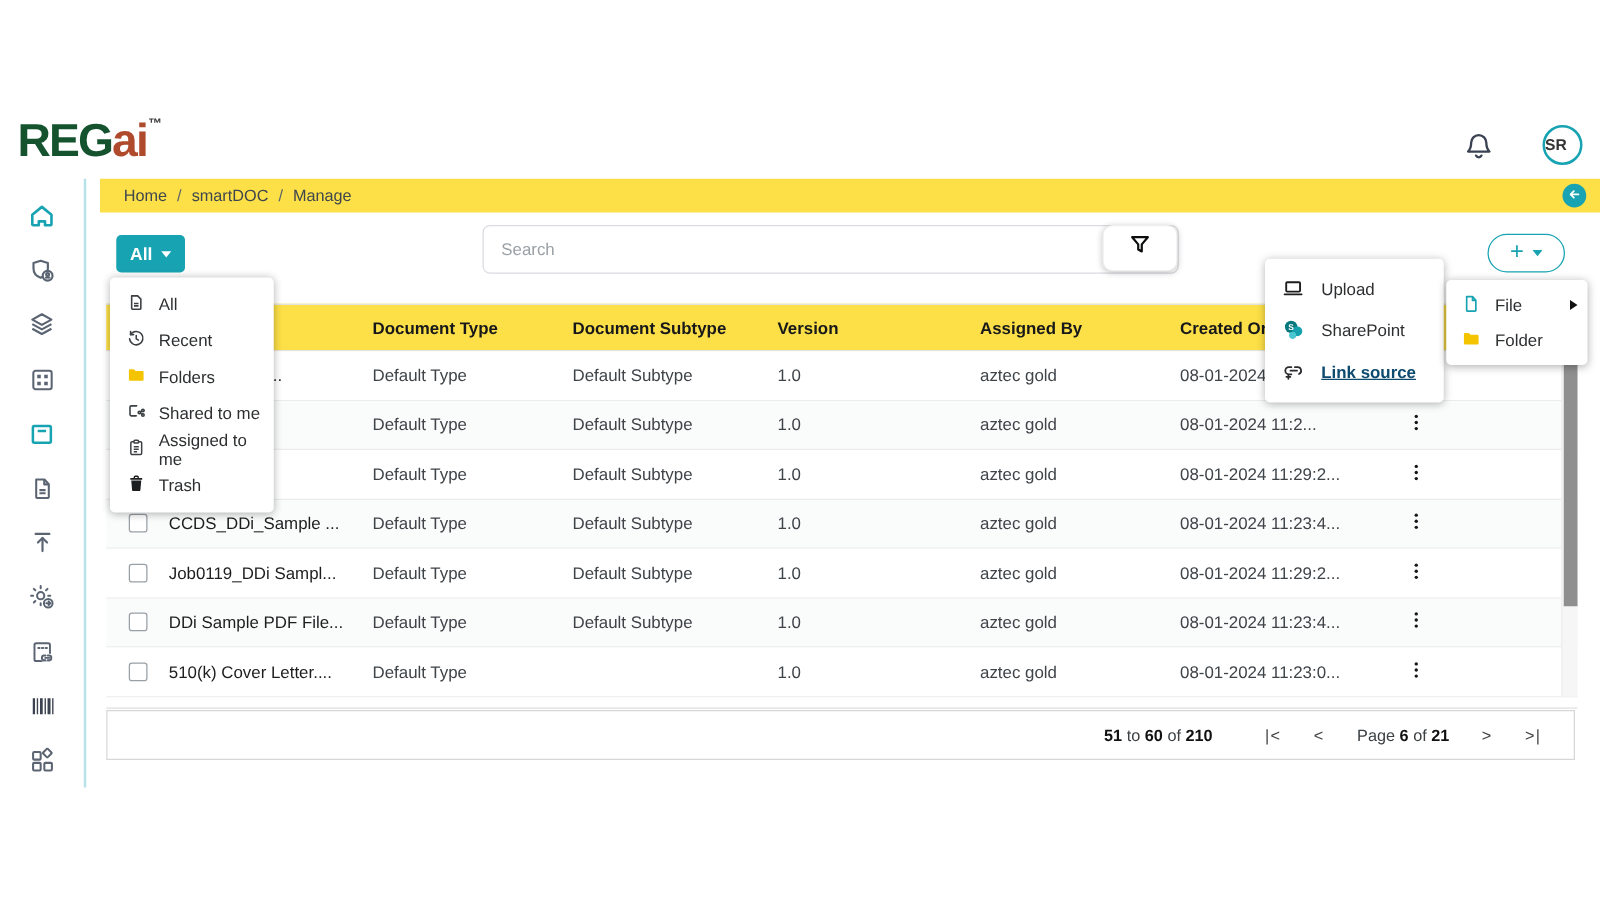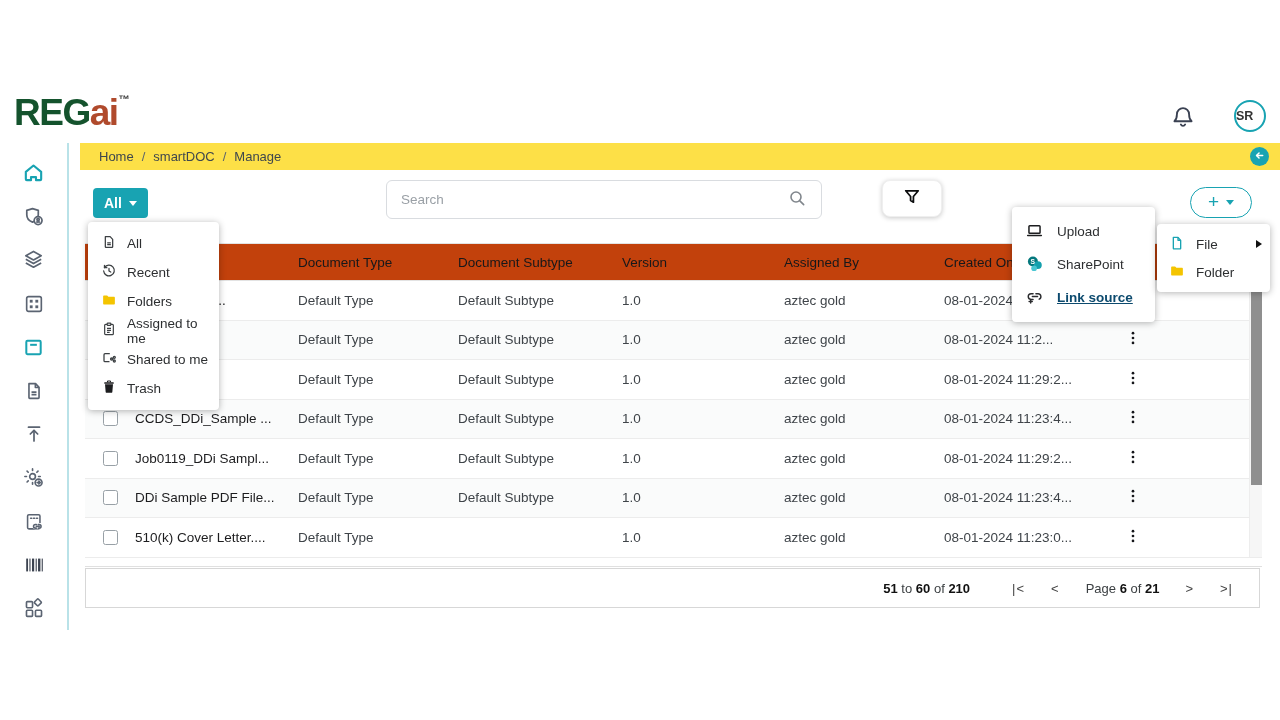--- a/index.html
+++ b/index.html
@@ -27,35 +27,35 @@
   #sidebar { left:0; top:143px; width:69px; height:487px; border-right:2px solid #b9e2e8; padding-top:8px; }
   .side-item { width:67px; height:43.6px; display:flex; align-items:center; justify-content:center; color:#5b6472; cursor:pointer; }
   .side-item.active { color:#18a3b2; }
   .side-item svg { display:block; }
 
   
   #scopeBtn { left:93px; top:188px; height:30px; padding:0 11px; background:#18a3b2; border-radius:4px; border:none;
               display:flex; align-items:center; gap:7px; color:#fff; font-weight:700; font-size:14px; cursor:pointer; }
   .chev-down-w { width:0; height:0; border-left:4.5px solid transparent; border-right:4.5px solid transparent; border-top:5px solid #fff; }
   .chev-down-t { width:0; height:0; border-left:4.5px solid transparent; border-right:4.5px solid transparent; border-top:5px solid #18a3b2; }
-  #searchBox { left:386px; top:180px; width:436px; height:39px; border:1px solid #d9dce0; border-radius:6px; background:#fff;
+  #searchBox { left:386px; top:180px; width:557px; height:39px; border:1px solid #d9dce0; border-radius:6px; background:#fff;
                display:flex; align-items:center; padding:0 14px;gap:24px; }
   #searchBox input { flex:1; border:none; outline:none; font-size:13.5px; font-family:"Liberation Sans",sans-serif; color:#333; background:transparent; }
   #searchBox input::placeholder { color:#9aa0a6; }
   #filterBtn { left:882px; top:180px; width:60px; height:37px; background:#fff; border:1px solid #efefef; border-radius:8px;
                box-shadow:0 1px 5px rgba(0,0,0,.22); display:flex; align-items:center; justify-content:center; cursor:pointer; }
   #addBtn { left:1190px; top:187px; width:62px; height:31px; border:1.6px solid #18a3b2; border-radius:17px; background:#fff;
             display:flex; align-items:center; justify-content:center; gap:7px; cursor:pointer; color:#18a3b2; }
   #addBtn .plus { font-size:19px; font-weight:500; line-height:1; margin-top:-2px; }
 
   
   #tableWrap { left:85px; top:243px; width:1177px; }
   .trow { display:flex; align-items:center; height:39.5px; border-bottom:1px solid #ececec; font-size:13.5px; color:#3f4449; background:#fff; }
   .trow.alt { background:#fafbfb; }
-  #thead { height:38px; background:#c2410c; border-top:1px solid #e3e3e3; border-bottom:1px solid #e3e3e3; font-weight:400; color:#17181a; font-size:13.5px; }
+  #thead { height:38px; background:#fde047; border-top:1px solid #e3e3e3; border-bottom:1px solid #e3e3e3; font-weight:700; color:#17181a; font-size:13.5px; }
   .c-check { width:50px; display:flex; }
   .c-name { width:163px; color:#1d1d1f; }
   .c-type { width:160px; }
   .c-subtype { width:164px; }
   .c-version { width:162px; }
   .c-createdby { width:160px; }
   .c-createdon { width:178px; }
   .c-actions { flex:1; display:flex; }
   #thead .c-name, #thead .c-type, #thead .c-subtype, #thead .c-version, #thead .c-createdby, #thead .c-createdon { color:#17181a; }
   .cb { width:15px; height:15px; border:1.6px solid #98a0a6; border-radius:2.5px; background:#fff; margin-left:18px; cursor:pointer; }
@@ -446,38 +446,38 @@
           </svg></span>
       <span>Recent</span>
     </div>
     <div class="mi">
       <span><svg width="16" height="16" viewBox="0 0 24 24">
             <path d="M3.2 6.8c0-1 .6-1.6 1.6-1.6h4.4l1.9 1.9h8.1c1 0 1.6.6 1.6 1.6v8.6c0 1-.6 1.6-1.6 1.6H4.8c-1 0-1.6-.6-1.6-1.6z" fill="#f4c400"></path>
           </svg></span>
       <span>Folders</span>
     </div>
     <div class="mi">
-      <span><svg width="16" height="16" viewBox="0 0 24 24" fill="none" stroke="#3c4043" stroke-width="1.8" stroke-linejoin="round">
-            <rect x="5.5" y="5" width="13" height="15.5" rx="1.5"></rect>
-            <rect x="9.3" y="3.2" width="5.4" height="3.4" rx="1" fill="#fff"></rect>
-            <path d="M9 11h6M9 14h6M9 17h4"></path>
-          </svg></span>
-      <span>Assigned to me</span>
-    </div>
-    <div class="mi">
       <span><svg width="16" height="16" viewBox="0 0 24 24" fill="none" stroke="#3c4043" stroke-width="1.9" stroke-linecap="round" stroke-linejoin="round">
             <path d="M12.5 5.5H6A1.5 1.5 0 0 0 4.5 7v9A1.5 1.5 0 0 0 6 17.5h6"></path>
             <circle cx="15.8" cy="13.5" r="1.5"></circle>
             <circle cx="20" cy="11" r="1.5"></circle>
             <circle cx="20" cy="16.5" r="1.5"></circle>
             <path d="M17 12.8l1.8-1.1M17 14.3l1.8 1.2"></path>
           </svg></span>
       <span>Shared to me</span>
     </div>
     <div class="mi">
+      <span><svg width="16" height="16" viewBox="0 0 24 24" fill="none" stroke="#3c4043" stroke-width="1.8" stroke-linejoin="round">
+            <rect x="5.5" y="5" width="13" height="15.5" rx="1.5"></rect>
+            <rect x="9.3" y="3.2" width="5.4" height="3.4" rx="1" fill="#fff"></rect>
+            <path d="M9 11h6M9 14h6M9 17h4"></path>
+          </svg></span>
+      <span>Assigned to me</span>
+    </div>
+    <div class="mi">
       <span><svg width="16" height="16" viewBox="0 0 24 24">
             <path d="M6 8h12l-1 11.4a1.6 1.6 0 0 1-1.6 1.4H8.6A1.6 1.6 0 0 1 7 19.4z" fill="#1c1d1f"></path>
             <rect x="4.8" y="5" width="14.4" height="2.1" rx=".6" fill="#1c1d1f"></rect>
             <path d="M9.7 5V4a1 1 0 0 1 1-1h2.6a1 1 0 0 1 1 1v1" fill="none" stroke="#1c1d1f" stroke-width="1.7"></path>
           </svg></span>
       <span>Trash</span>
     </div>
   </div>
 
   <div id="createMenu" class="abs menu">

